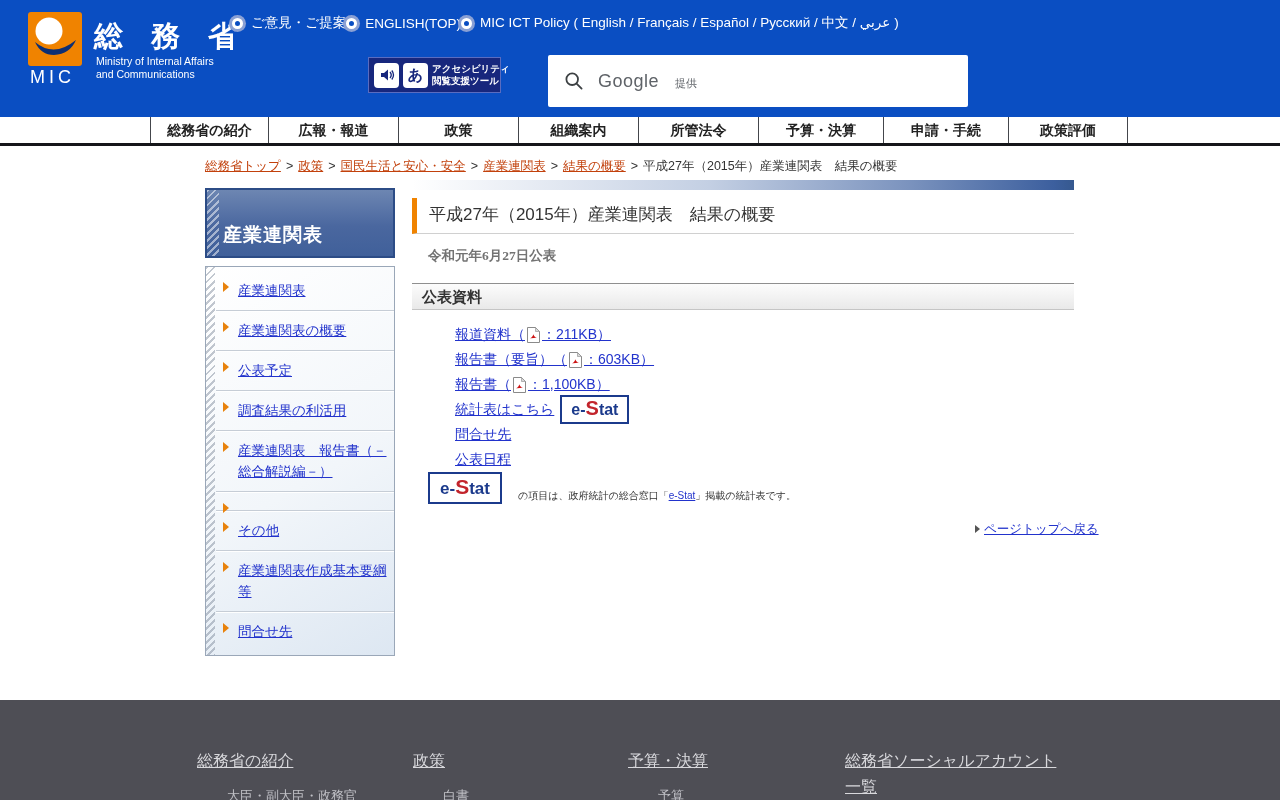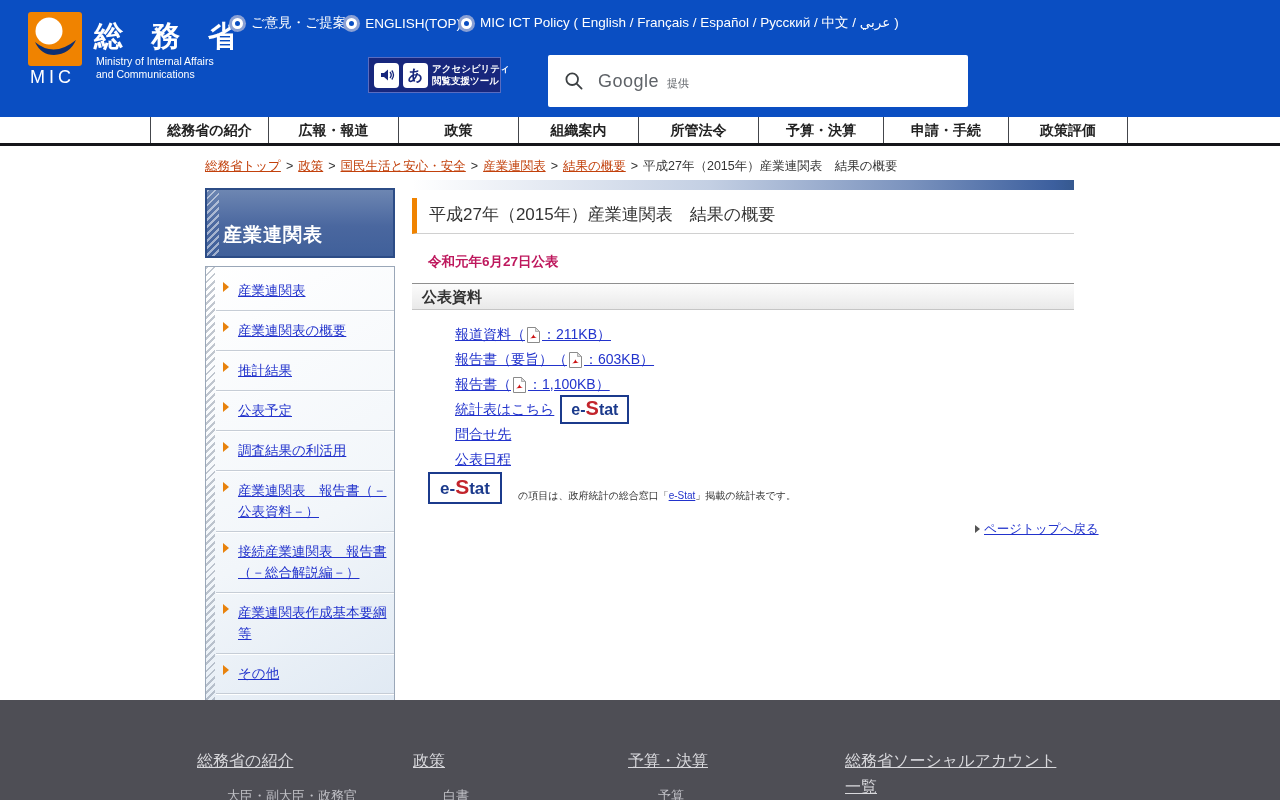--- a/index.html
+++ b/index.html
@@ -16,21 +16,21 @@
   .logo-title { position:absolute; left:66px; top:8px; color:#fff; font-size:29px; font-weight:bold; letter-spacing:10px; white-space:nowrap; }
   .logo-sub { position:absolute; left:68px; top:46px; color:#fff; font-size:10.5px; line-height:13px; white-space:nowrap; }
   .top-links { position:absolute; left:232px; top:14px; display:flex; align-items:center; }
   .top-link { display:flex; align-items:center; gap:8px; color:#fff; font-size:13.5px; white-space:nowrap; cursor:pointer; }
   .donut { width:11px; height:11px; border-radius:50%; background:#0a4ec2; border:3px solid #fff; box-shadow:0 0 0 3px #8aa0d4; flex:0 0 auto; }
   .a11y-badge { position:absolute; left:368px; top:57px; width:133px; height:36px; background:#17277d; border:1px solid #5a6cc0; display:flex; align-items:center; gap:4px; padding:0 5px; cursor:pointer; }
   .a11y-ic { width:25px; height:25px; background:#fff; border-radius:4px; display:flex; align-items:center; justify-content:center; color:#17277d; font-weight:bold; font-size:15px; flex:0 0 auto; }
   .a11y-txt { color:#fff; font-size:9.5px; line-height:12px; font-weight:bold; white-space:nowrap; }
   .searchbox { position:absolute; left:548px; top:55px; width:420px; height:52px; background:#fff; border-radius:2px; display:flex; align-items:center; padding:0 16px; cursor:text; }
   .searchbox .brand { color:#5f6368; font-size:18px; margin-left:14px; letter-spacing:.5px; }
-  .searchbox .note { color:#5f6368; font-size:11px; margin-left:8px; margin-top:5px; }
+  .searchbox .note { color:#5f6368; font-size:11px; margin-left:16px; margin-top:5px; }
   
   .nav { position:absolute; left:0; top:117px; width:1280px; height:29px; background:#fff; border-bottom:3px solid #15161a; display:flex; padding-left:150px; }
   .nav-item { height:26px; line-height:26px; text-align:center; font-size:14px; font-weight:bold; color:#222; border-left:1px solid #44464c; cursor:pointer; }
   .nav-item:nth-child(1){width:118px}.nav-item:nth-child(2){width:130px}.nav-item:nth-child(3){width:120px}.nav-item:nth-child(4){width:120px}
   .nav-item:nth-child(5){width:120px}.nav-item:nth-child(6){width:125px}.nav-item:nth-child(7){width:125px}
   .nav-item:nth-child(8){width:120px; border-right:1px solid #44464c;}
   
   .breadcrumb { position:absolute; left:205px; top:158px; font-size:12.5px; color:#333; white-space:nowrap; }
   .breadcrumb a { color:#c2410c; text-decoration:underline; cursor:pointer; }
   .breadcrumb .sep { margin:0 5px; color:#333; }
@@ -40,21 +40,21 @@
   .side-title span { position:absolute; left:16px; bottom:8px; color:#fff; font-size:19px; font-weight:bold; letter-spacing:1px; }
   .side-menu { position:absolute; left:205px; top:266px; width:190px; border:1px solid #9aa7b8; background:linear-gradient(150deg,#ffffff 0%,#f2f6fa 55%,#dde7f2 100%); padding:4px 0 4px 10px; }
   .side-menu::before { content:""; position:absolute; left:0; top:0; bottom:0; width:9px; background:repeating-linear-gradient(135deg, rgba(120,132,150,.45) 0 2px, rgba(120,132,150,0) 2px 5px); }
   .s-item { position:relative; padding:9px 6px 9px 22px; border-bottom:1px solid #c6cdd6; box-shadow:0 1px 0 rgba(255,255,255,.95); cursor:pointer; }
   .s-item:last-child { border-bottom:none; box-shadow:none; }
   .s-item .arrow { position:absolute; left:7px; top:11px; width:0; height:0; border-left:6px solid #e8820c; border-top:5px solid transparent; border-bottom:5px solid transparent; }
   .s-item a { color:#2233cc; font-size:13.5px; line-height:21px; text-decoration:underline; }
   
   .grad-bar { position:absolute; left:412px; top:180px; width:662px; height:10px; background:linear-gradient(to right,#ffffff 0%,#c3cfe3 45%,#7b93be 75%,#3c5f9e 97%,#36598f 100%); }
   .page-title { position:absolute; left:412px; top:198px; width:662px; border-left:5px solid #f08300; border-bottom:1px solid #d0d0d0; padding:5px 0 7px 12px; font-size:17px; color:#333; }
-  .pub-date { position:absolute; left:428px; top:253px; font-size:13.5px; font-weight:bold; color:#be185d; }
+  .pub-date { position:absolute; left:428px; top:247px; font-size:13.5px; font-weight:bold; color:#737373;font-family:Liberation Serif, serif; }
   .section-hd { position:absolute; left:412px; top:283px; width:662px; height:27px; line-height:26px; padding-left:10px; font-size:15px; color:#333; background:linear-gradient(180deg,#fcfcfc,#e9e9e9); border-top:1px solid #8f8f8f; border-bottom:1px solid #c5c5c5;font-weight:bold; }
   .links { position:absolute; left:455px; top:322px; }
   .link-row { height:25px; display:flex; align-items:center; font-size:14px; }
   .link-row a { color:#2233cc; text-decoration:underline; cursor:pointer; display:inline-flex; align-items:center; }
   .pdf-ic { display:inline-block; margin:0 2px; }
   .estat-box { display:inline-flex; align-items:baseline; background:#fff; border:2px solid #1b3a8c; padding:0 9px 2px 9px; margin-left:6px; cursor:pointer; text-decoration:none !important; }
   .estat-box .b1,.estat-box .b3 { color:#1b3a8c; font-weight:bold; font-size:16px; }
   .estat-box .b2 { color:#c2242c; font-weight:bold; font-size:20px; }
   .note-row { position:absolute; left:428px; top:472px; display:flex; align-items:flex-end; }
   .note-row .estat-box { margin:0; padding:1px 10px 3px 10px; }
@@ -142,27 +142,26 @@
 <div class="breadcrumb">
   <a>総務省トップ</a><span class="sep">&gt;</span><a>政策</a><span class="sep">&gt;</span><a>国民生活と安心・安全</a><span class="sep">&gt;</span><a>産業連関表</a><span class="sep">&gt;</span><a>結果の概要</a><span class="sep">&gt;</span><span>平成27年（2015年）産業連関表　結果の概要</span>
 </div>
 
 <div class="side-title">
   <span>産業連関表</span>
 </div>
 <div class="side-menu">
   <div class="s-item"><span class="arrow"></span><a>産業連関表</a></div>
   <div class="s-item"><span class="arrow"></span><a>産業連関表の概要</a></div>
-  <div class="s-item"><span class="arrow"></span><a>推計結果</a></div>
   <div class="s-item"><span class="arrow"></span><a>公表予定</a></div>
   <div class="s-item"><span class="arrow"></span><a>調査結果の利活用</a></div>
-  <div class="s-item"><span class="arrow"></span><a>産業連関表　報告書（－公表資料－）</a></div>
-  <div class="s-item"><span class="arrow"></span><a>接続産業連関表　報告書（－総合解説編－）</a></div>
+  <div class="s-item"><span class="arrow"></span><a>産業連関表　報告書（－総合解説編－）</a></div>
+  <div class="s-item"><span class="arrow"></span></div>
+  <div class="s-item"><span class="arrow"></span><a>その他</a></div>
   <div class="s-item"><span class="arrow"></span><a>産業連関表作成基本要綱等</a></div>
-  <div class="s-item"><span class="arrow"></span><a>その他</a></div>
   <div class="s-item"><span class="arrow"></span><a>問合せ先</a></div>
 </div>
 
 <div class="grad-bar"></div>
 <div class="page-title">平成27年（2015年）産業連関表　結果の概要</div>
 <div class="pub-date">令和元年6月27日公表</div>
 <div class="section-hd">公表資料</div>
 
 <div class="links">
   <div class="link-row">

